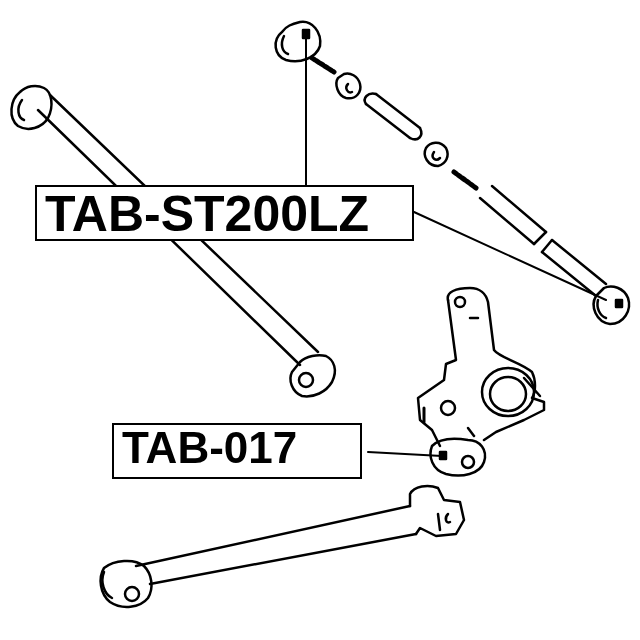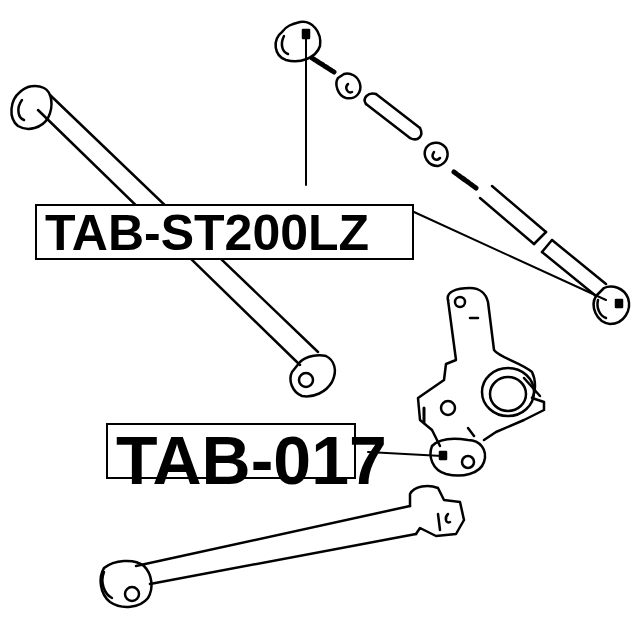--- a/index.html
+++ b/index.html
@@ -3,22 +3,22 @@
 <meta charset="utf-8">
 <style>
   html, body { margin: 0; padding: 0; background: #ffffff; }
   #canvas { position: relative; width: 640px; height: 640px; background: #ffffff; overflow: hidden; }
   svg.art { position: absolute; left: 0; top: 0; }
   .label-box {
     position: absolute; background: #ffffff; border: 2px solid #000000;
     font-family: "Liberation Sans", sans-serif; font-weight: bold; color: #000000;
     line-height: 1; box-sizing: border-box; white-space: nowrap;
   }
-  #label-st200 { left: 35px; top: 185px; width: 379px; height: 56px; font-size: 50px; padding: 2px 0 0 8px; letter-spacing: 0px; margin-top: 19px; }
-  #label-017 { left: 106px; top: 423px; width: 250px; height: 56px; font-size: 68px; padding: 1px 0 0 8px; }
+  #label-st200 { left: 35px; top: 185px; width: 379px; height: 56px; font-size: 50px; padding: 2px 0 0 8px; letter-spacing: 0px; }
+  #label-017 { left: 112px; top: 423px; width: 250px; height: 56px; font-size: 44px; padding: 1px 0 0 8px; }
 </style>
 </head>
 <body>
 
 <div id="canvas">
   <svg class="art" width="640" height="640" viewBox="0 0 640 640" fill="none" stroke="#000" stroke-width="2.5" stroke-linejoin="round" stroke-linecap="round">
 
     <g>
       <path d="M38 110 L300 365"></path>
       <path d="M50 95 L318 352"></path>

